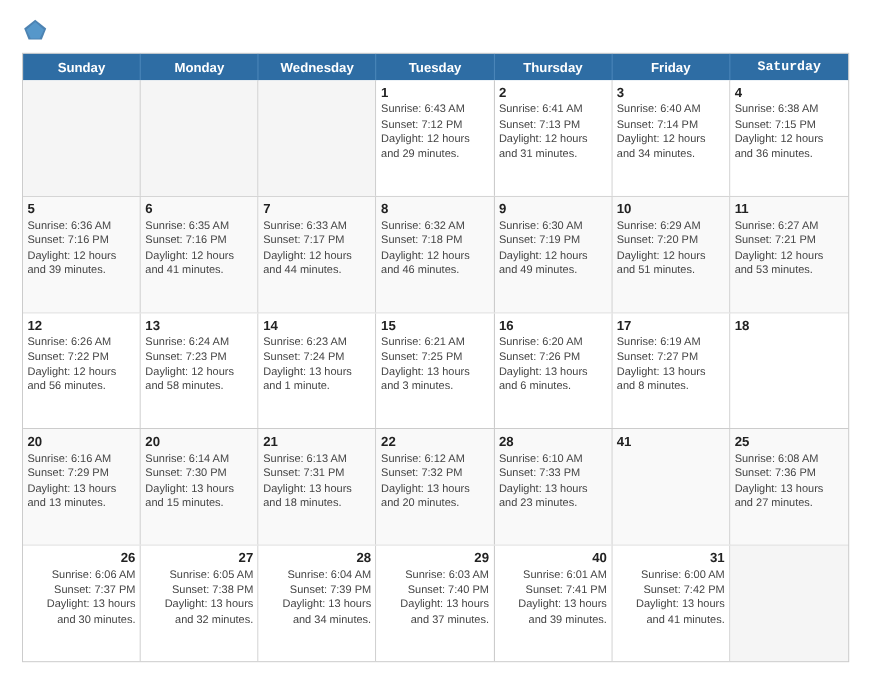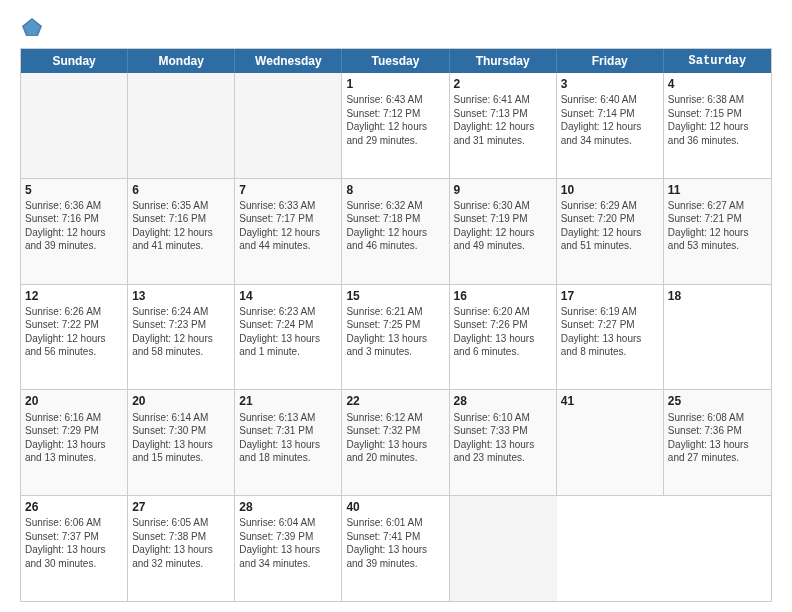--- a/index.html
+++ b/index.html
@@ -84,20 +84,21 @@
       flex: 1;
     }
     .cal-row {
       display: grid;
       grid-template-columns: repeat(7, 1fr);
       flex: 1;
       border-bottom: 1px solid #ccc;
     }
     .cal-row:last-child {
       border-bottom: none;
+      text-align: right;
     }
     .cal-cell {
       border-right: 1px solid #ccc;
       padding: 3px 4px;
       font-size: 9.5px;
       color: #333;
       line-height: 1.35;
       background: #fff;
     }
     .cal-cell:last-child {
@@ -269,20 +270,28 @@
           </div>
           <div class="cal-cell">
             <span class="day-number">27</span>
             <div class="day-info">Sunrise: 6:05 AM<br>Sunset: 7:38 PM<br>Daylight: 13 hours and 32 minutes.</div>
           </div>
           <div class="cal-cell">
             <span class="day-number">28</span>
             <div class="day-info">Sunrise: 6:04 AM<br>Sunset: 7:39 PM<br>Daylight: 13 hours and 34 minutes.</div>
           </div>
           <div class="cal-cell">
+            <span class="day-number">29</span>
+            <div class="day-info">Sunrise: 6:03 AM<br>Sunset: 7:40 PM<br>Daylight: 13 hours and 37 minutes.</div>
+          </div>
+          <div class="cal-cell">
             <span class="day-number">40</span>
             <div class="day-info">Sunrise: 6:01 AM<br>Sunset: 7:41 PM<br>Daylight: 13 hours and 39 minutes.</div>
+          </div>
+          <div class="cal-cell">
+            <span class="day-number">31</span>
+            <div class="day-info">Sunrise: 6:00 AM<br>Sunset: 7:42 PM<br>Daylight: 13 hours and 41 minutes.</div>
           </div>
           <div class="cal-cell empty"></div>
         </div>
       </div>
   </div>
 </div>
 
 </body></html>

